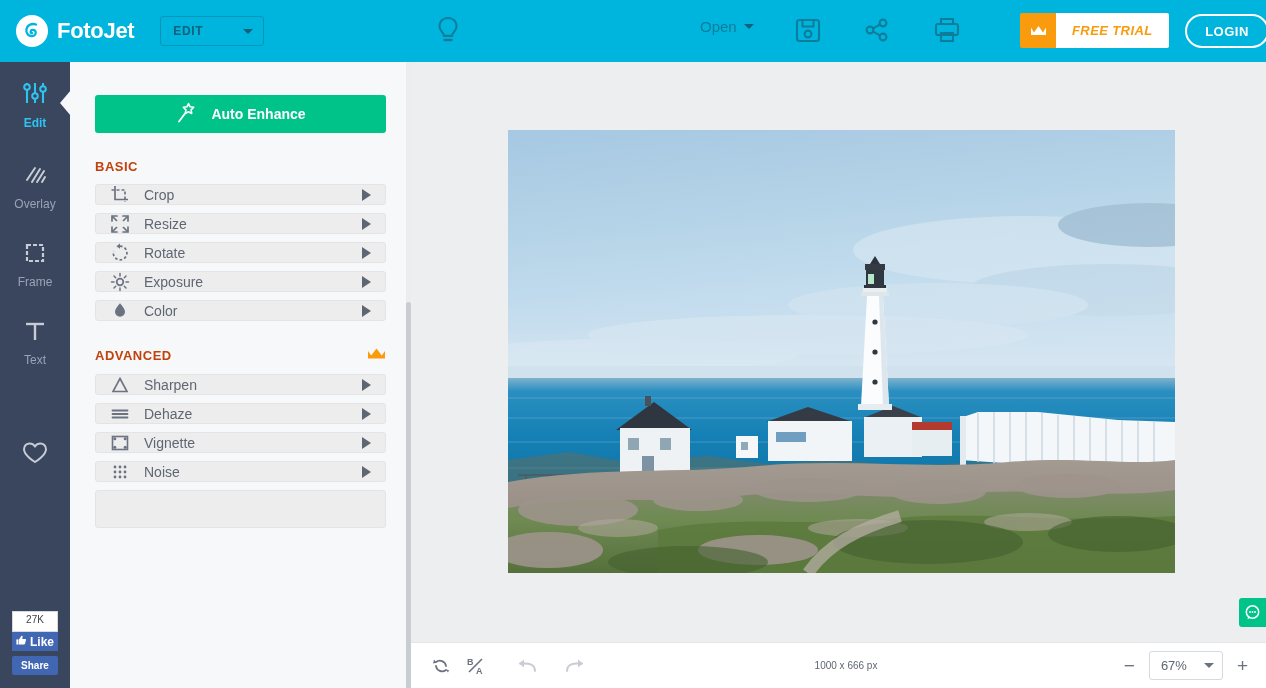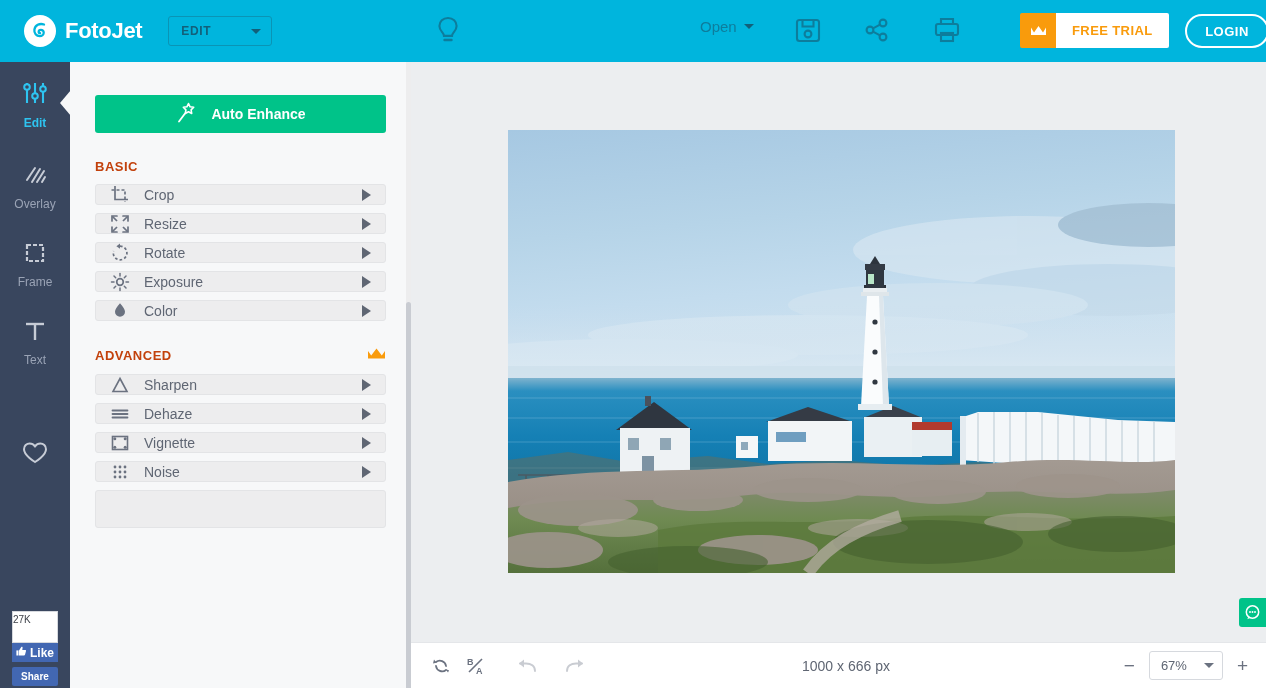--- a/index.html
+++ b/index.html
@@ -5,49 +5,49 @@
   * { box-sizing: border-box; margin: 0; padding: 0; }
   html, body {
     width: 1266px; height: 688px; overflow: hidden;
     font-family: "Liberation Sans", sans-serif;
     background: #eceef0;
   }
   .app { position: relative; width: 1266px; height: 688px; }
 
   
   .header { position: absolute; top:0; left:0; width:1266px; height:62px; background:#00b5dd; display:flex; align-items:center; }
-  .header-left { width: 410px; height:62px; display:flex; align-items:center; padding-left:24px; }
+  .header-left { width: 410px; height:62px; display:flex; align-items:center; padding-left:16px; }
   .logo-mark { width:32px; height:32px; border-radius:50%; background:#fff; display:flex; align-items:center; justify-content:center; flex:0 0 auto; }
   .logo-mark svg { display:block; }
   .logo-text { color:#fff; font-size:22px; font-weight:bold; letter-spacing:-0.3px; margin-left:9px; }
   .edit-dd { margin-left:26px; width:104px; height:30px; border:1px solid #0a94b5; border-radius:3px; display:flex; align-items:center; justify-content:space-between; padding:0 10px 0 12px; color:#12607a; font-size:12px; font-weight:bold; letter-spacing:0.6px; cursor:pointer; }
   .caret-dn { width:0; height:0; border-left:5px solid transparent; border-right:5px solid transparent; border-top:5px solid #12607a; }
 
   .header-right { flex:1; height:62px; display:flex; align-items:center; position:relative; }
   .hdr-icon { color:#0d7d9c; cursor:pointer; display:flex; align-items:center; justify-content:center; }
   .bulb { position:absolute; left:24px; top:15px; }
   .open-btn { position:absolute; left:290px; top:18px; display:flex; align-items:center; gap:7px; color:#0d7d9c; font-size:15px; cursor:pointer; }
   .save-btn { position:absolute; left:383px; top:14px; }
   .share-btn { position:absolute; left:452px; top:14px; }
   .print-btn { position:absolute; left:522px; top:14px; }
   .trial-wrap { position:absolute; left:610px; top:13px; height:35px; display:flex; border-radius:2px; overflow:hidden; cursor:pointer; }
   .trial-crown { width:36px; background:#f99b0c; display:flex; align-items:center; justify-content:center; }
-  .trial-label { background:#fff; color:#f99b0c; font-size:13px; font-weight:bold; letter-spacing:0.4px; display:flex; align-items:center; padding:0 16px; }
+  .trial-label { background:#fff; color:#f99b0c; font-size:13px; font-weight:bold; letter-spacing:0.4px; display:flex; align-items:center; padding:0 16px;font-style:italic; }
   .login-btn { position:absolute; left:775px; top:14px; width:84px; height:34px; border:2px solid #fff; border-radius:17px; color:#fff; font-size:13px; font-weight:bold; letter-spacing:0.5px; display:flex; align-items:center; justify-content:center; cursor:pointer; }
 
   
   .rail { position:absolute; left:0; top:62px; width:70px; height:626px; background:#39465e; }
   .rail-item { position:relative; width:70px; height:88px; display:flex; flex-direction:column; align-items:center; justify-content:center; cursor:pointer; color:#9aa3b5; }
   .rail-item.active { color:#2ec4f0; }
   .rail-item .rl { font-size:12px; margin-top:6px; }
   .rail-item.active .rl { color:#2ec4f0; font-weight:bold; }
   .rail-ptr { position:absolute; right:-1px; top:28px; width:0; height:0; border-top:13px solid transparent; border-bottom:13px solid transparent; border-right:11px solid #f7f8f9; }
   .rail-heart { position:absolute; left:0; top:378px; width:70px; display:flex; justify-content:center; color:#c7ccd6; }
   .fbwidget { position:absolute; left:12px; top:549px; width:46px; font-family:"Liberation Sans", sans-serif; }
-  .fb-count { background:#fff; color:#3b3f47; font-size:10px; height:32px; line-height:16px; border:1px solid #d6d9de; }
+  .fb-count { background:#fff; color:#3b3f47; font-size:10px; text-align:center; height:21px; line-height:16px; border:1px solid #d6d9de; }
   .fb-like { background:#4267b2; color:#fff; font-size:12px; font-weight:bold; height:19px; display:flex; align-items:center; justify-content:center; gap:3px; cursor:pointer; }
   .fb-share { background:#4267b2; color:#fff; font-size:10px; font-weight:bold; height:19px; line-height:19px; text-align:center; margin-top:5px; border-radius:2px; cursor:pointer; }
 
   
   .panel { position:absolute; left:70px; top:62px; width:341px; height:626px; background:#f7f8f9; overflow:hidden; }
   .enhance { margin:33px 25px 0 25px; height:38px; background:#00c389; border-radius:3px; color:#fff; display:flex; align-items:center; justify-content:center; gap:12px; font-size:14px; font-weight:bold; cursor:pointer; }
   .sec-title { margin:26px 0 10px 25px; font-size:13px; font-weight:bold; color:#c2410c; letter-spacing:0.5px; display:flex; align-items:center; }
   .sec-title .crown-pos { margin-left:auto; margin-right:25px; }
   .trow { margin:0 25px 8px 25px; height:21px; background:#ededee; border:1px solid #e3e4e6; border-radius:3px; display:flex; align-items:center; padding:0 14px 0 12px; cursor:pointer; }
   .trow .ti { width:24px; color:#6b7280; display:flex; align-items:center; justify-content:center; flex:0 0 auto; }
@@ -55,21 +55,21 @@
   .trow .tar { margin-left:auto; width:0; height:0; border-top:6px solid transparent; border-bottom:6px solid transparent; border-left:9px solid #5f6673; }
   .panel-scroll { position:absolute; right:0; top:0; width:5px; height:626px; background:#ededee; }
   .panel-thumb { position:absolute; right:0; top:240px; width:5px; height:400px; background:#c9ccd2; border-radius:3px; }
 
   
   .canvas { position:absolute; left:411px; top:62px; width:855px; height:580px; background:#eceef0; }
   .photo { position:absolute; left:97px; top:68px; width:667px; height:443px; overflow:hidden; background:#bcd6e8; }
   .bottombar { position:absolute; left:411px; top:642px; width:855px; height:46px; background:#fff; border-top:1px solid #e4e6e9; display:flex; align-items:center; }
   .bb-icon { color:#6b7280; margin-left:0; cursor:pointer; display:flex; align-items:center; justify-content:center; }
   .bb-dis { color:#c9ccd2; }
-  .bb-dims { position:absolute; left:0; right:0; text-align:center; font-size:14px; color:#5f6673; pointer-events:none;padding-left:15px; }
+  .bb-dims { position:absolute; left:0; right:0; text-align:center; font-size:10px; color:#5f6673; pointer-events:none;padding-left:15px; }
   .zoom-ctl { position:absolute; right:18px; display:flex; align-items:center; gap:14px; }
   .zoom-sel { width:74px; height:29px; border:1px solid #d6d9de; border-radius:3px; display:flex; align-items:center; justify-content:space-between; padding:0 8px 0 11px; font-size:13px; color:#5f6673; cursor:pointer; }
   .zsign { font-size:19px; color:#6b7280; cursor:pointer; line-height:1; }
   .chatbub { position:absolute; left:1239px; top:598px; width:27px; height:29px; background:#00c389; border-radius:3px 0 0 3px; display:flex; align-items:center; justify-content:center; cursor:pointer; }
 </style>
 </head>
 <body>
 
 <div class="app">
 

